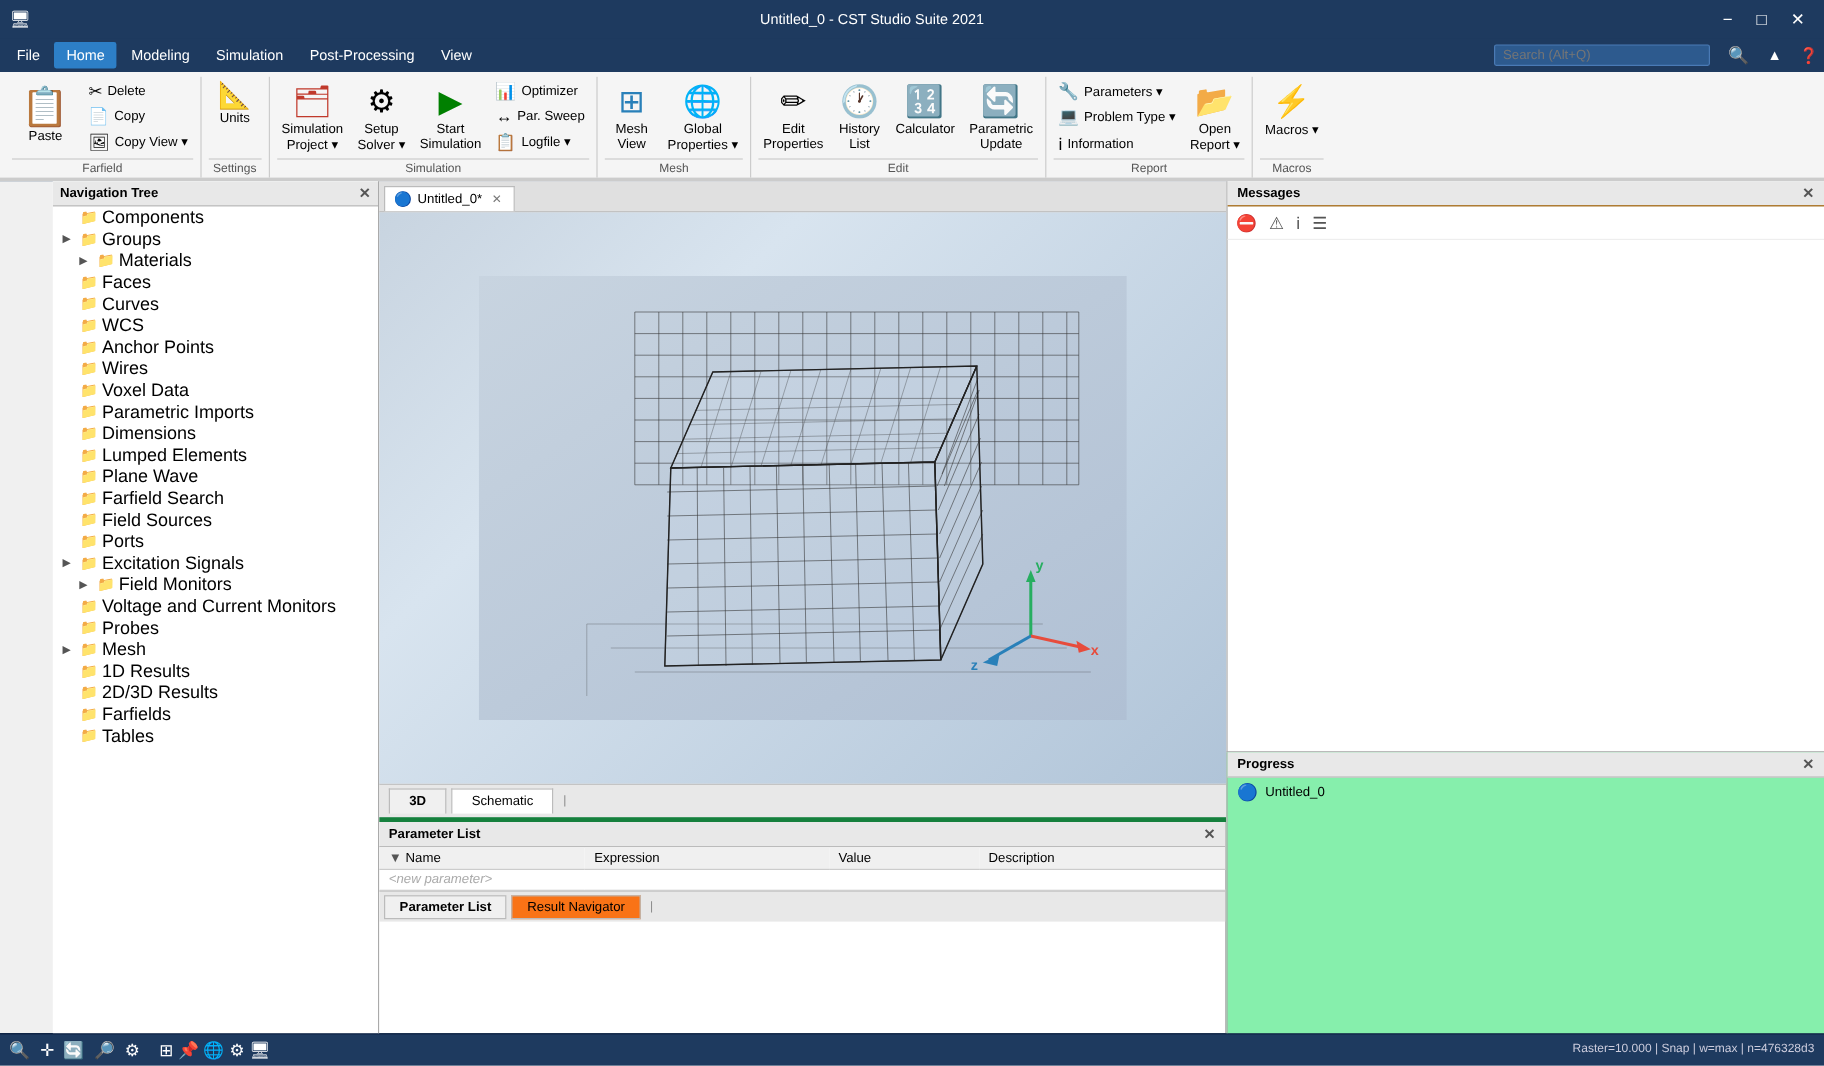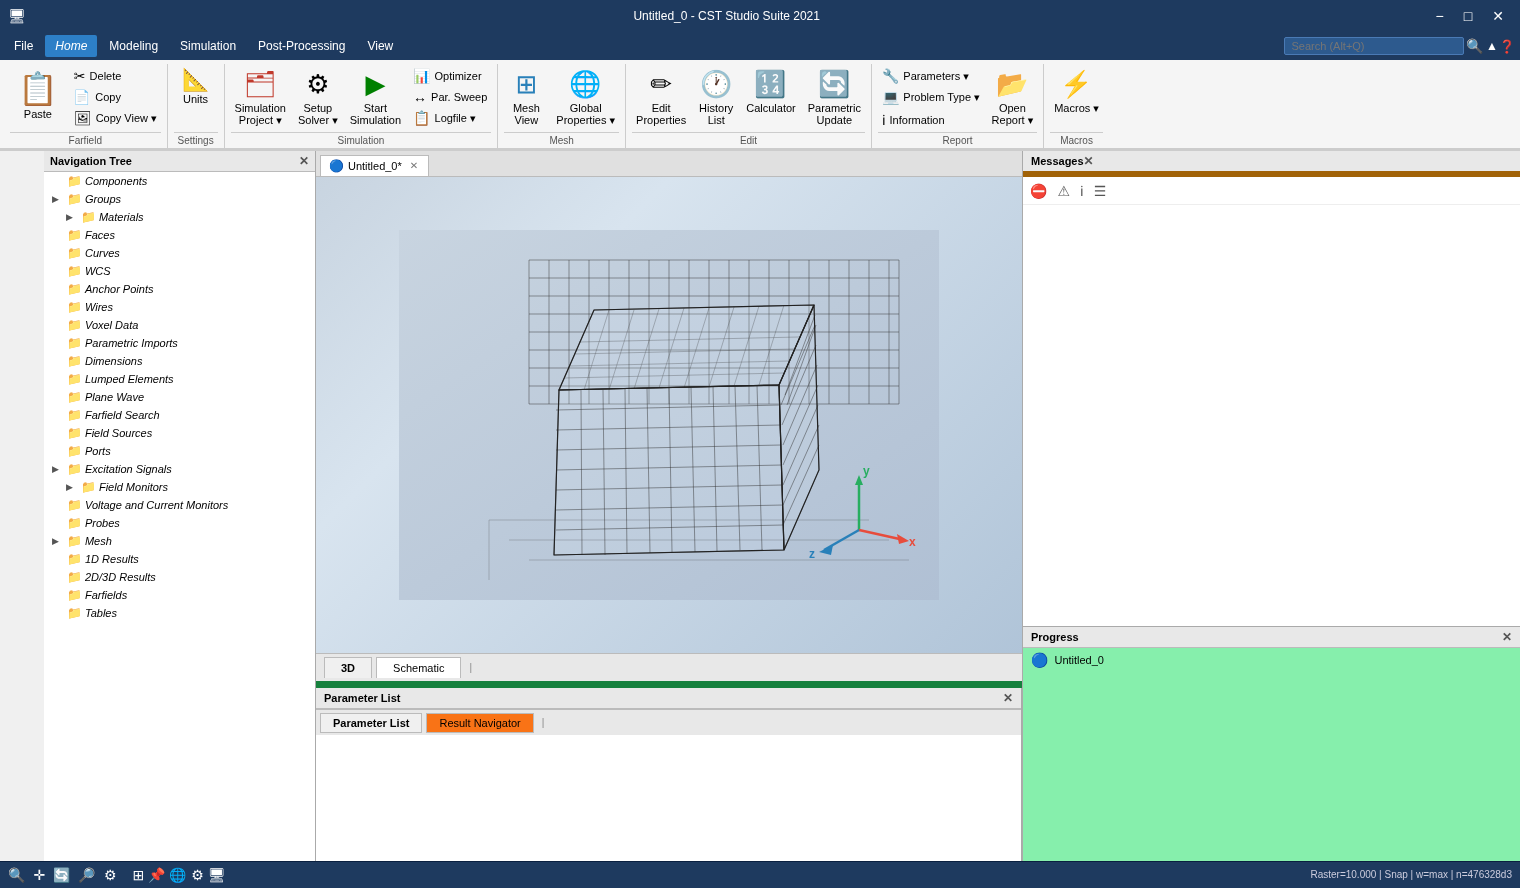--- a/index.html
+++ b/index.html
@@ -29,27 +29,27 @@
       padding: 0 4px;
       gap: 2px;
     }
     .menu-item {
       padding: 4px 10px;
       cursor: pointer;
       border-radius: 2px;
       font-size: 12px;
       color: white;
     }
-    .menu-item:hover, .menu-item.active { background: #3a6a9f; font-style: italic; }
+    .menu-item:hover, .menu-item.active { background: #3a6a9f; }
     .menu-item.active { background: #2d7fc7; }
     #search-bar-right {
       margin-left: auto;
       display: flex;
       align-items: center;
-      gap: 2px;
+      gap: 15px;
     }
     #search-input-top {
       background: #2d5a8e;
       border: 1px solid #4a7ab5;
       color: white;
       padding: 2px 6px;
       font-size: 11px;
       width: 180px;
       border-radius: 2px;
     }
@@ -187,21 +187,21 @@
       display: flex;
       align-items: center;
       padding: 1px 4px 1px 8px;
       cursor: pointer;
       font-size: 11px;
       gap: 3px;
       height: 18px;
     }
     .nav-item .expander { width: 12px; font-size: 9px; color: #555; }
     .nav-item .folder-icon { font-size: 12px; }
-    .nav-item .item-label { font-size: 11px; font-style: italic; }
+    .nav-item .item-label { font-size: 15px; }
 
     
     #center {
       flex: 1;
       display: flex;
       flex-direction: column;
       overflow: hidden;
     }
     #tabs-bar {
       background: #e0e0e0;
@@ -258,21 +258,21 @@
       border-bottom: none;
       background: white;
       margin-right: 4px;
     }
     .view-tab.active { background: #f0f0f0; font-weight: bold; }
 
     
     #bottom-panels {
       display: flex;
       height: 180px;
-      border-top: 7px solid #15803d;
+      border-top: 4px solid #15803d;
     }
     #param-list-panel {
       flex: 1;
       background: white;
       border-right: 1px solid #aaa;
       display: flex;
       flex-direction: column;
     }
     #param-list-header {
       background: #e8e8e8;
@@ -329,24 +329,25 @@
     #messages-panel {
       flex: 1;
       background: white;
       border-left: 1px solid #aaa;
       border-bottom: 1px solid #aaa;
       display: flex;
       flex-direction: column;
     }
     #messages-header {
       background: #e8e8e8;
-      border-bottom: 6px solid #a16207;
+      border-bottom: 1px solid #a16207;
       padding: 3px 8px;
       display: flex;
       align-items: center;
+      justify-content: space-between;
       font-size: 11px;
       font-weight: bold;
     }
     #messages-toolbar {
       display: flex;
       gap: 4px;
       padding: 3px 4px;
       border-bottom: 1px solid #eee;
       align-items: center;
     }
@@ -861,20 +862,38 @@
       <div class="view-tab">Schematic</div>
       <span style="margin-left:4px;font-size:10px;color:#888;">|</span>
     </div>
 
     <div id="bottom-panels">
       <div id="param-list-panel">
         <div id="param-list-header">
           <span>Parameter List</span>
           <span class="panel-close">✕</span>
         </div>
+        <table id="param-table">
+          <thead>
+            <tr>
+              <th>
+                <span style="color:#555;cursor:pointer;">▼</span>
+                Name
+              </th>
+              <th>Expression</th>
+              <th>Value</th>
+              <th>Description</th>
+            </tr>
+          </thead>
+          <tbody>
+            <tr>
+              <td colspan="4" style="color:#aaa; font-style:italic;">&lt;new parameter&gt;</td>
+            </tr>
+          </tbody>
+        </table>
         <div id="bottom-tabs">
           <div class="bottom-tab active">Parameter List</div>
           <div class="bottom-tab">Result Navigator</div>
           <span style="margin-left:4px;font-size:10px;color:#888;">|</span>
         </div>
       </div>
     </div>
   </div>
 
   <div id="right-panels">

